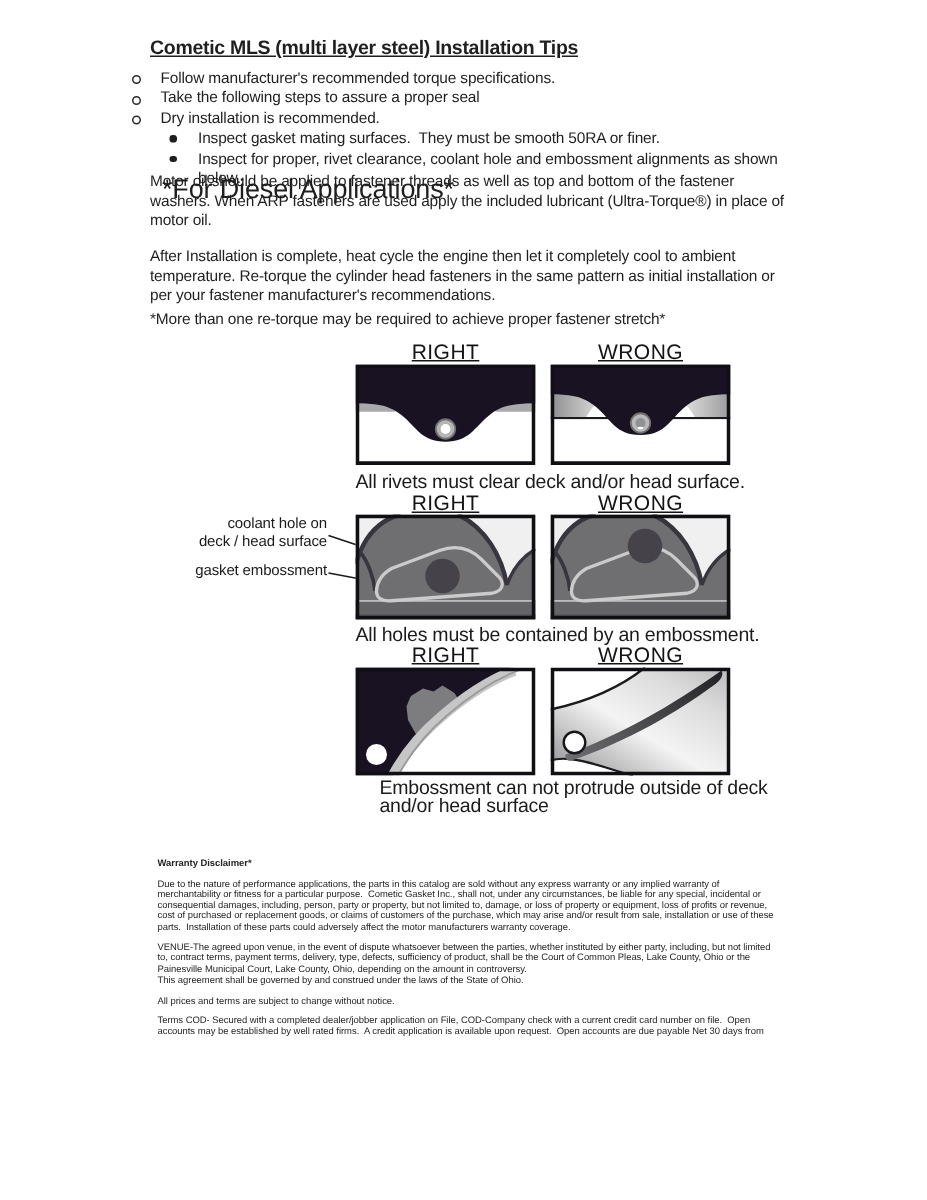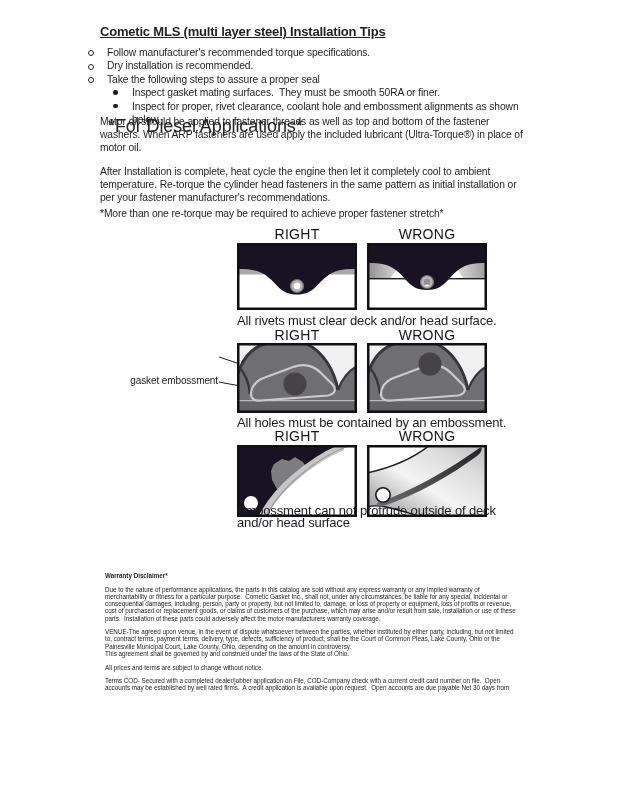--- a/index.html
+++ b/index.html
@@ -14,21 +14,21 @@
     text-decoration:underline;margin:0;
   }
   .tips{left:88px;top:46px;width:440px;font-size:10.3px;letter-spacing:-0.1px;}
   .bullet-row{display:flex;align-items:flex-start;height:13.4px;line-height:13.4px;gap:10px;}
   .bullet-row.sub{margin-left:25px;}
   .marker{flex:0 0 9px;position:relative;top:4.2px;}
   .marker .open{display:block;width:4px;height:4px;border:1px solid #2a2a2c;border-radius:50%;}
   .marker .filled{display:block;width:4.5px;height:4.5px;background:#1f1f21;border-radius:50%;}
   .diesel-h{left:108px;top:116px;font-size:18px;font-weight:normal;margin:0;letter-spacing:-0.1px;}
   .body-p{left:100px;width:424px;font-size:10.3px;line-height:13.2px;letter-spacing:-0.12px;margin:0;}
-  .dlabel{font-size:14px;letter-spacing:0.3px;color:#141416;width:120px;text-align:center;line-height:15px;}
+  .dlabel{font-size:14px;letter-spacing:0.3px;color:#141416;width:120px;text-align:center;line-height:15px;text-decoration:underline;}
   .caption{left:237px;font-size:13px;letter-spacing:-0.15px;line-height:12px;color:#1b1b1d;}
   .panel{display:block;}
   .small-label{font-size:10px;line-height:11.5px;letter-spacing:-0.1px;text-align:right;width:100px;left:118px;color:#1b1b1d;}
   .warranty{left:105px;top:572px;width:414px;font-size:6.3px;line-height:7.2px;letter-spacing:-0.02px;color:#242426;}
   .warranty p{margin:0 0 6.5px 0;}
   .warranty .wh{font-weight:bold;margin-bottom:6.5px;}
   .pagenum{left:385px;top:758px;font-size:12px;letter-spacing:0.2px;color:#2a2a2c;}
 </style>
 </head>
 <body>
@@ -41,27 +41,27 @@
     <div class="bullet-row">
       <span class="marker">
           <span class="open"></span>
         </span>
       <span class="pre">Follow manufacturer's recommended torque specifications.</span>
     </div>
     <div class="bullet-row">
       <span class="marker">
           <span class="open"></span>
         </span>
+      <span class="pre">Take the following steps to assure a proper seal</span>
+    </div>
+    <div class="bullet-row">
+      <span class="marker">
+          <span class="open"></span>
+        </span>
       <span class="pre">Dry installation is recommended.</span>
-    </div>
-    <div class="bullet-row">
-      <span class="marker">
-          <span class="open"></span>
-        </span>
-      <span class="pre">Take the following steps to assure a proper seal</span>
     </div>
     <div class="bullet-row sub">
       <span class="marker">
           <span class="filled"></span>
         </span>
       <span class="pre">Inspect gasket mating surfaces.  They must be smooth 50RA or finer.</span>
     </div>
     <div class="bullet-row sub">
       <span class="marker">
           <span class="filled"></span>
@@ -108,20 +108,22 @@
     <circle cx="60" cy="39" r="3.3" fill="#919193"></circle>
     <ellipse cx="60" cy="42.4" rx="2" ry="0.9" fill="#ffffff"></ellipse>
     <rect x="1.25" y="1.25" width="117.5" height="64.5" fill="none" stroke="#101014" stroke-width="2.5"></rect>
   </svg>
 
   <div class="abs caption pre" style="top:315px;">All rivets must clear deck and/or head surface.</div>
 
   <div class="abs dlabel" style="left:237px;top:328px;">RIGHT</div>
   <div class="abs dlabel" style="left:367px;top:328px;">WRONG</div>
 
+  <div class="abs small-label pre" style="top:344px;">coolant hole on
+deck / head surface</div>
   <div class="abs small-label pre" style="top:375px;">gasket embossment</div>
 
   <svg class="abs" style="left:216px;top:350px;pointer-events:none;" width="84" height="46" viewBox="0 0 84 46">
     <line x1="3" y1="7" x2="78" y2="32" stroke="#1b1b1d" stroke-width="1"></line>
     <line x1="3" y1="32" x2="51" y2="41" stroke="#1b1b1d" stroke-width="1"></line>
   </svg>
 
   <svg class="abs panel" style="left:237px;top:343px;" width="120" height="70" viewBox="0 0 120 70">
     <rect x="0" y="0" width="120" height="70" fill="#6f6f71"></rect>
     <rect x="0" y="57" width="120" height="13" fill="#646466"></rect>
@@ -184,21 +186,21 @@
     </defs>
     <rect x="0" y="0" width="120" height="72" fill="#ffffff"></rect>
     <path d="M0,28 C28,22 48,12 63,0 L120,0 L120,72 L55,72 C36,68 12,58 0,62 Z" fill="url(#d3band)"></path>
     <path d="M0,28 C28,22 48,12 63,0" fill="none" stroke="#1b1b1e" stroke-width="1.6"></path>
     <path d="M0,62 C14,57.5 36,67 55,72" fill="none" stroke="#1b1b1e" stroke-width="1.4"></path>
     <path d="M10,58 C45,46 80,26 114,2 C115.5,4.5 114,8 110,11 C84,30 52,49 14,62 C11,62.8 9.5,60.5 10,58 Z" fill="url(#d3stripe)"></path>
     <circle cx="16" cy="50" r="7.2" fill="#ffffff" stroke="#17171a" stroke-width="1.6"></circle>
     <rect x="1.25" y="1.25" width="117.5" height="69.5" fill="none" stroke="#101014" stroke-width="2.5"></rect>
   </svg>
 
-  <div class="abs caption pre" style="top:505px;">Embossment can not protrude outside of deck
+  <div class="abs caption pre" style="top:519px;margin-left:16px;">Embossment can not protrude outside of deck
 and/or head surface</div>
 
   <section class="abs warranty">
     <p class="wh pre">Warranty Disclaimer*</p>
     <p class="pre">Due to the nature of performance applications, the parts in this catalog are sold without any express warranty or any implied warranty of merchantability or fitness for a particular purpose.  Cometic Gasket Inc., shall not, under any circumstances, be liable for any special, incidental or consequential damages, including, person, party or property, but not limited to, damage, or loss of property or equipment, loss of profits or revenue, cost of purchased or replacement goods, or claims of customers of the purchase, which may arise and/or result from sale, installation or use of these parts.  Installation of these parts could adversely affect the motor manufacturers warranty coverage.</p>
     <p class="pre">VENUE-The agreed upon venue, in the event of dispute whatsoever between the parties, whether instituted by either party, including, but not limited to, contract terms, payment terms, delivery, type, defects, sufficiency of product, shall be the Court of Common Pleas, Lake County, Ohio or the Painesville Municipal Court, Lake County, Ohio, depending on the amount in controversy.
 This agreement shall be governed by and construed under the laws of the State of Ohio.</p>
     <p class="pre">All prices and terms are subject to change without notice.</p>
     <p class="pre">Terms COD- Secured with a completed dealer/jobber application on File, COD-Company check with a current credit card number on file.  Open accounts may be established by well rated firms.  A credit application is available upon request.  Open accounts are due payable Net 30 days from date of invoice.  No statement will be sent.  If an account becomes 60 or more days past due, it is subject to being placed on credit hold.  No orders will be shipped or new orders accepted until past due balance is paid.  If an account becomes 90 or more days past due, it is subject to being placed for collections.  All costs of collection are the responsibility of the customer, including attorney fees, court costs, and other expenses of litigation.</p>
     <p class="pre">Returns- Authorized (RGA) must be obtained in advance on all returns.  A packing slip or invoice number must accompany the merchandise.  No returns after 30 days from invoice date.  All returns are subject to a 25% restocking charge.  All custom designed and custom manufactured gaskets are non-returnable.</p>

